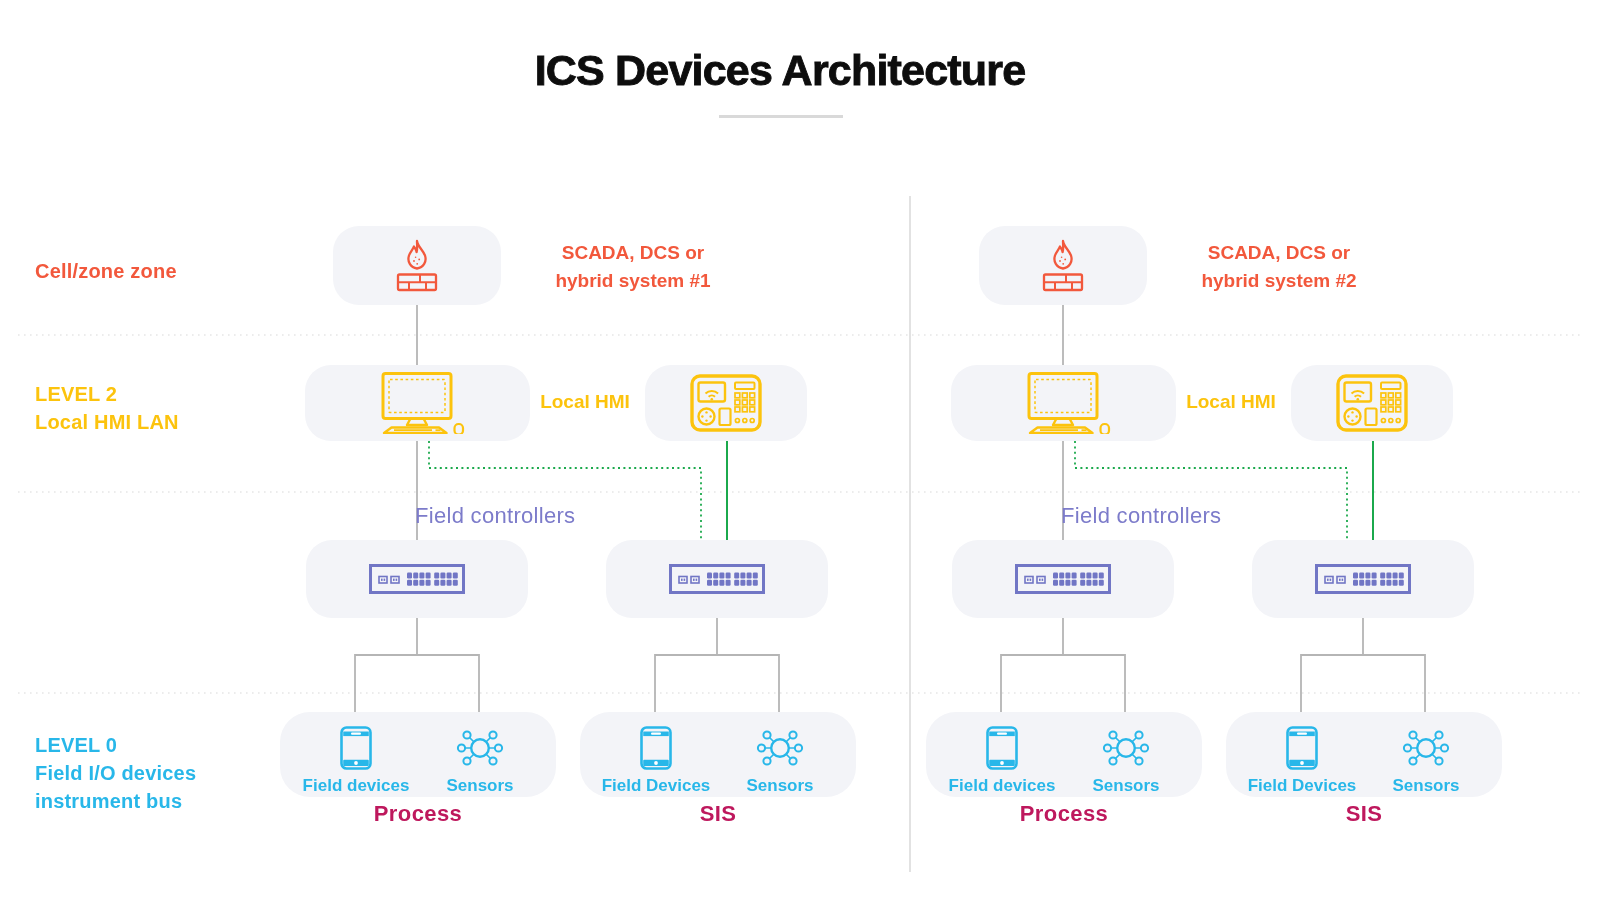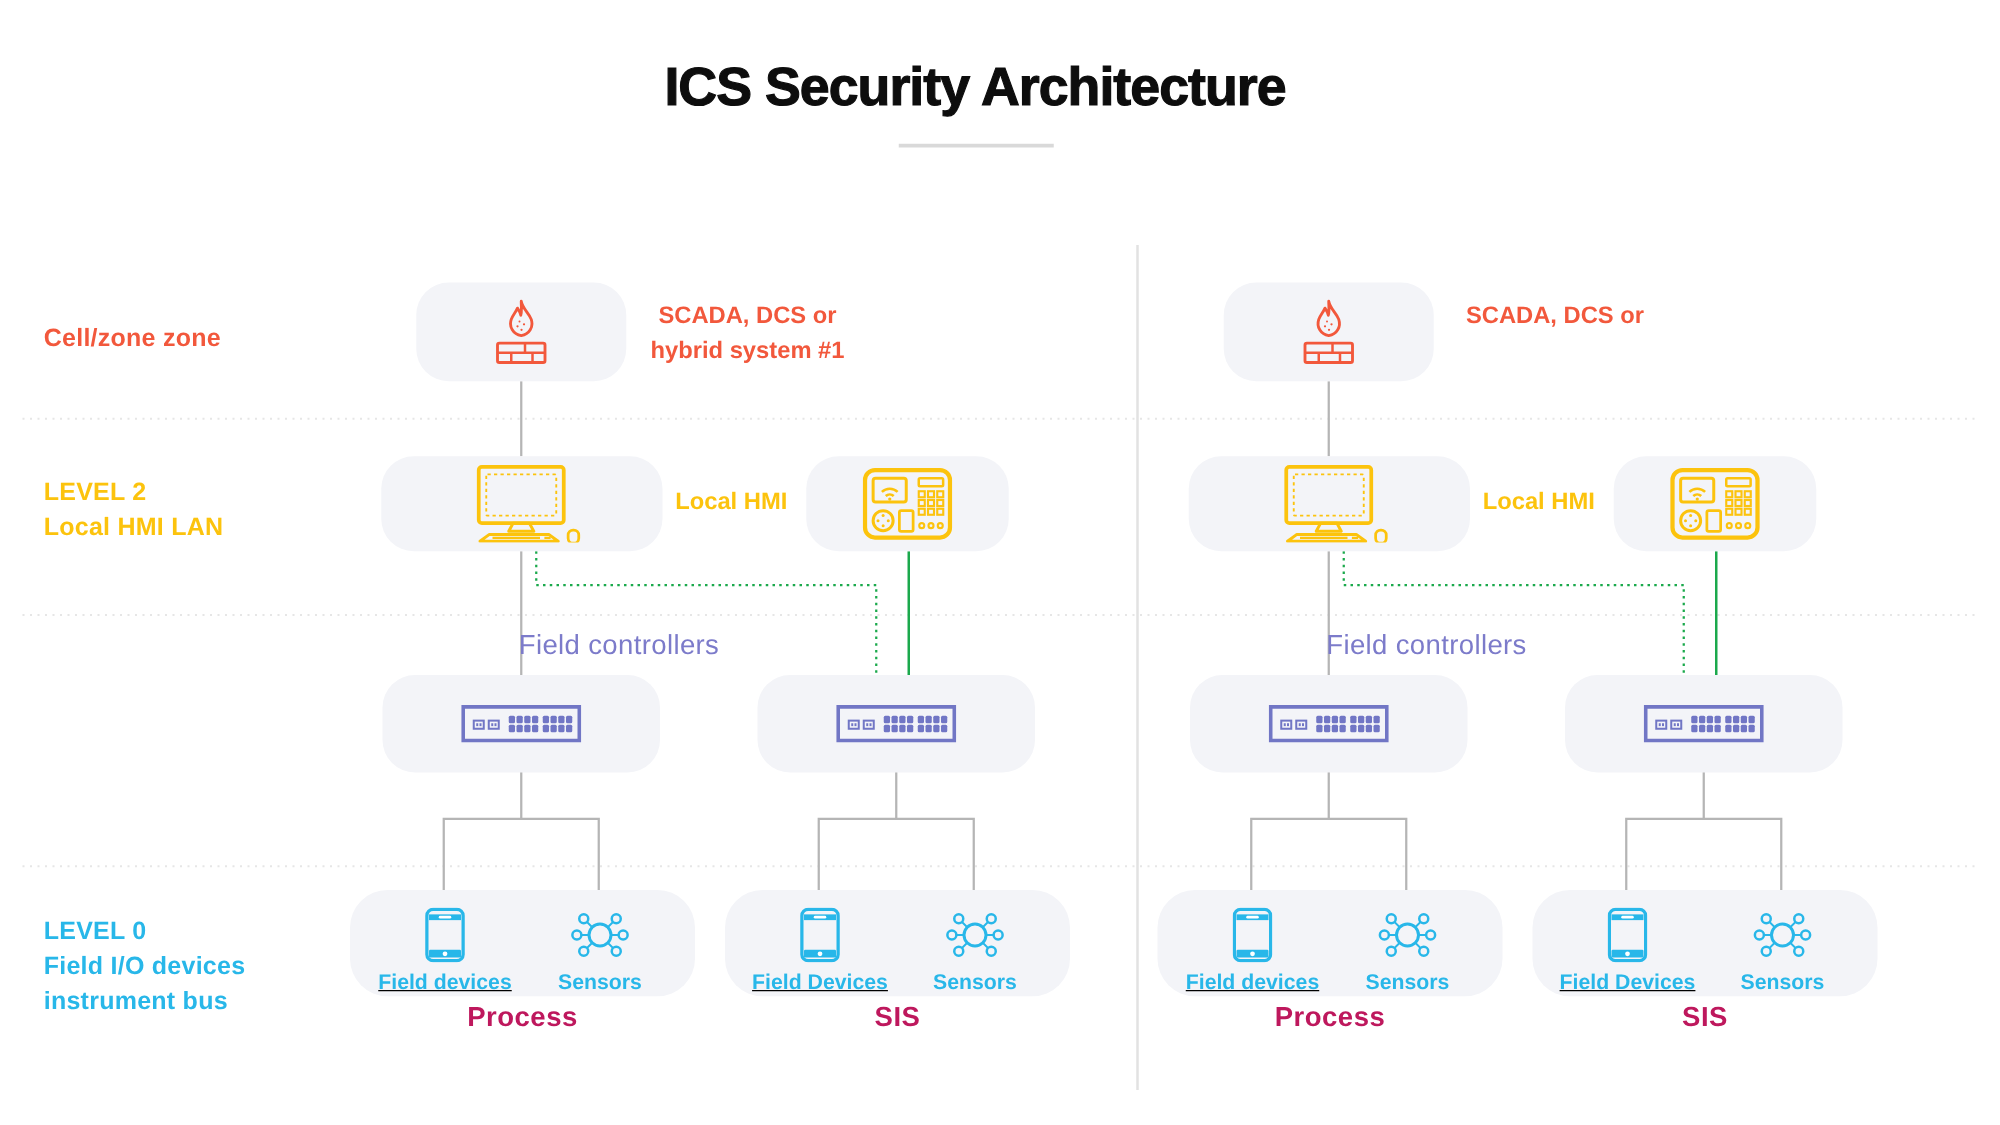--- a/index.html
+++ b/index.html
@@ -19,42 +19,42 @@
   .box{position:absolute;background:#f3f4f8;border-radius:26px;display:flex;
        align-items:center;justify-content:center;}
   .fw-box{left:333px;top:226px;width:168px;height:79px;}
   .mon-box{left:305px;top:365px;width:225px;height:76px;}
   .hmi-box{left:645px;top:365px;width:162px;height:76px;}
   .sw-box-a{left:306px;top:540px;width:222px;height:78px;}
   .sw-box-b{left:606px;top:540px;width:222px;height:78px;}
   .bot-box{border-radius:30px;}
   .bot-box-a{left:280px;top:712px;width:276px;height:85px;}
   .bot-box-b{left:580px;top:712px;width:276px;height:85px;}
-  .scada{position:absolute;left:478px;top:239px;width:240px;text-align:center;font-size:19px;
+  .scada{position:absolute;left:513px;top:239px;width:240px;text-align:center;font-size:19px;
          font-weight:600;color:#f2583c;line-height:28px;}
   .local-hmi{position:absolute;left:515px;top:391px;width:140px;text-align:center;font-size:19px;
          font-weight:600;color:#fcc30d;}
   .field-ctrl{position:absolute;left:415px;top:503px;width:300px;text-align:left;font-size:22px;
          font-weight:500;color:#7c7bca;letter-spacing:0.3px;}
   .dev{position:absolute;top:9px;width:140px;display:flex;flex-direction:column;align-items:center;}
   .dev .ic{height:54px;display:flex;align-items:center;justify-content:center;}
   .dev .dev-label{font-size:17px;font-weight:600;color:#28b7e9;margin-top:1px;white-space:nowrap;}
-  .dev-left{left:-62px;margin-left:68px;text-decoration:underline;}
+  .dev-left{left:-62px;margin-left:68px;}
   .dev-right{left:62px;margin-left:68px;}
   .area-label{position:absolute;top:801px;width:276px;text-align:center;font-size:22px;
          font-weight:600;color:#be185d;letter-spacing:0.4px;}
   .area-a{left:280px;} .area-b{left:580px;}
   svg{display:block;}
 </style>
 </head>
 <body>
 
 <div class="canvas">
 
-  <div class="title">ICS Security Architecture</div>
+  <div class="title">ICS Devices Architecture</div>
   <div class="title-underline"></div>
 
   <svg class="global-lines" width="1600" height="900" viewBox="0 0 1600 900" fill="none">
     <line x1="18" y1="335" x2="1582" y2="335" stroke="#e6e6e6" stroke-width="1.6" stroke-dasharray="1.6 4.4"></line>
     <line x1="18" y1="492" x2="1582" y2="492" stroke="#e6e6e6" stroke-width="1.6" stroke-dasharray="1.6 4.4"></line>
     <line x1="18" y1="693" x2="1582" y2="693" stroke="#e6e6e6" stroke-width="1.6" stroke-dasharray="1.6 4.4"></line>
     <line x1="910" y1="196" x2="910" y2="872" stroke="#e2e2e2" stroke-width="2"></line>
   </svg>
 
   <div class="side zone">
@@ -279,20 +279,21 @@
         <circle cx="22.6" cy="18.2" r="0.8" fill="#f2583c" stroke="none"></circle>
         <rect x="5" y="35.5" width="38" height="15.5" rx="1.5" stroke-width="2.3"></rect>
         <line x1="5" y1="43.2" x2="43" y2="43.2" stroke-width="2"></line>
         <line x1="27" y1="35.5" x2="27" y2="43.2" stroke-width="2"></line>
         <line x1="16" y1="43.2" x2="16" y2="51" stroke-width="2"></line>
         <line x1="33" y1="43.2" x2="33" y2="51" stroke-width="2"></line>
       </svg>
     </div>
     <div class="scada">
       <div>SCADA, DCS or</div>
+      <div>hybrid system #2</div>
     </div>
 
     <div class="box mon-box">
       <svg width="96" height="62" viewBox="0 0 96 62" fill="none" stroke="#fcc30d">
         <rect x="13" y="1.5" width="68" height="45" rx="2.5" stroke-width="3"></rect>
         <rect x="19" y="7.5" width="56" height="33" rx="1" stroke-width="1.5" stroke-dasharray="2.6 2.6"></rect>
         <path d="M40.5 46.5 L53.5 46.5 L57 53 L37 53 Z" stroke-width="2.4" stroke-linejoin="round"></path>
         <path d="M21.5 55.5 H69 L76.5 61 H14 Z" stroke-width="2.4" stroke-linejoin="round"></path>
         <path d="M24 58.2 H62" stroke-width="1.8"></path>
         <path d="M65.5 58.2 H70.5" stroke-width="1.8"></path>

